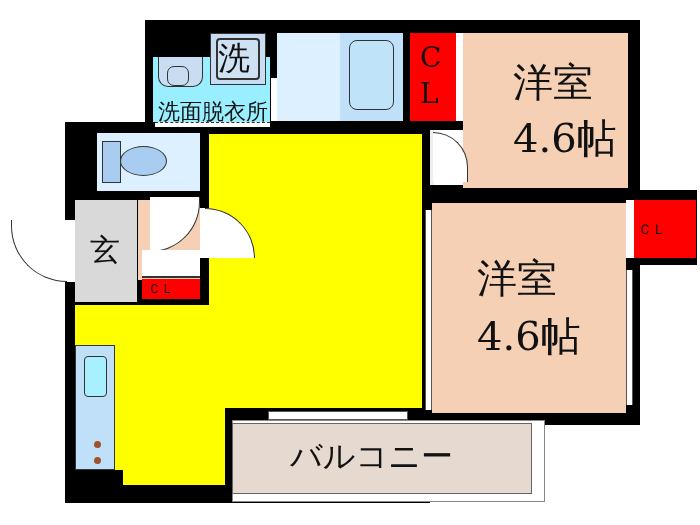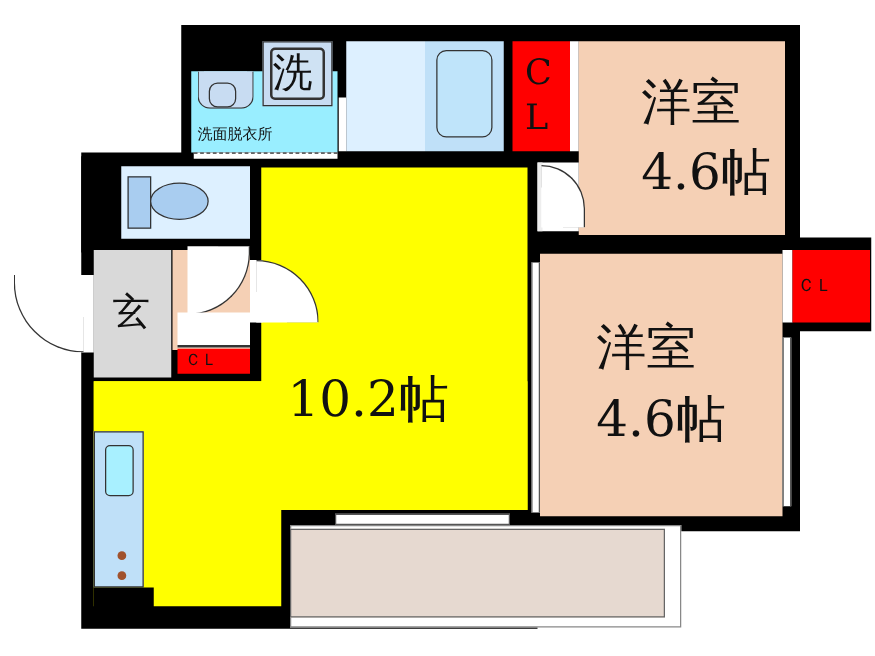--- a/index.html
+++ b/index.html
@@ -20,21 +20,21 @@
   <div class="abs wall" style="left:65px;top:125px;width:365px;height:378px;"></div>
   <div class="abs wall" style="left:420px;top:125px;width:220px;height:300px;"></div>
   <div class="abs wall" style="left:625px;top:190px;width:72px;height:75px;"></div>
 
   <div class="abs" style="left:153px;top:57px;width:117px;height:65px;background:#99eeff;"></div>
   <div class="abs" style="left:158px;top:57px;width:45px;height:30px;background:#c8dcf2;border:1px solid #333;border-top:none;border-radius:0 0 10px 10px;"></div>
   <div class="abs" style="left:167px;top:66px;width:22px;height:20px;border:1.5px solid #333;border-radius:7px;background:#c8dcf2;"></div>
   <div class="abs" style="left:210px;top:33px;width:56px;height:52px;background:#c8dcf2;border:1px solid #333;"></div>
   <div class="abs" style="left:216px;top:38px;width:44px;height:42px;border:2px solid #333;border-radius:4px;background:#cfe2f3;"></div>
   <div class="txt" style="left:218px;top:42px;font-size:32px;">洗</div>
-  <div class="txt" style="left:158px;top:101px;font-size:12px;">洗面脱衣所</div>
+  <div class="txt" style="left:158px;top:101px;font-size:22px;">洗面脱衣所</div>
   <div class="abs" style="left:155px;top:122px;width:115px;height:5px;background:#fff;border-top:1px dashed #333;"></div>
 
   <div class="abs" style="left:277px;top:33px;width:63px;height:88px;background:#ddf0ff;"></div>
   <div class="abs" style="left:340px;top:33px;width:63px;height:88px;background:#bfe0f8;"></div>
   <div class="abs" style="left:349px;top:40px;width:45px;height:70px;border:1.5px solid #333;border-radius:8px;background:#bfe4fa;"></div>
   <div class="abs" style="left:271px;top:78px;width:6px;height:43px;background:#fff;"></div>
 
   <div class="abs cl" style="left:410px;top:33px;width:46px;height:88px;"></div>
   <div class="txt" style="left:420px;top:44px;font-size:28px;">C</div>
   <div class="txt" style="left:420px;top:80px;font-size:28px;">L</div>
@@ -46,21 +46,20 @@
   <div class="abs" style="left:430px;top:130px;width:33px;height:55px;background:#fff;border-left:4px solid #eee;"></div>
   <div class="door-arc" style="left:433px;top:132px;width:35px;height:50px;border-radius:0 50px 0 0;border-left:none;border-bottom:none;"></div>
 
   <div class="abs" style="left:97px;top:133px;width:103px;height:58px;background:#ddf0ff;"></div>
   <div class="abs" style="left:102px;top:141px;width:19px;height:42px;background:#a9cdf0;border:1px solid #333;"></div>
   <div class="abs" style="left:120px;top:146px;width:47px;height:30px;background:#a9cdf0;border:1px solid #333;border-radius:50%;"></div>
 
   <div class="abs" style="left:209px;top:134px;width:213px;height:274px;background:#ffff00;"></div>
   <div class="abs" style="left:75px;top:305px;width:150px;height:180px;background:#ffff00;"></div>
   <div class="abs" style="left:75px;top:305px;width:347px;height:103px;background:#ffff00;"></div>
-  <div class="txt" style="left:230px;top:300px;font-size:40px;">10.2帖</div>
 
   <div class="abs" style="left:75px;top:345px;width:40px;height:125px;background:#bfe0f8;border:1px solid #333;"></div>
   <div class="abs" style="left:84px;top:356px;width:23px;height:41px;background:#a8f0ff;border:1px solid #333;border-radius:4px;"></div>
   <div class="abs" style="left:94px;top:441px;width:7px;height:7px;background:#a0522d;border-radius:50%;"></div>
   <div class="abs" style="left:94px;top:457px;width:7px;height:7px;background:#a0522d;border-radius:50%;"></div>
   <div class="abs wall" style="left:75px;top:470px;width:48px;height:25px;"></div>
 
   <div class="abs" style="left:75px;top:200px;width:62px;height:102px;background:#d9d9d9;"></div>
   <div class="txt" style="left:90px;top:235px;font-size:30px;">玄</div>
   <div class="abs" style="left:65px;top:220px;width:10px;height:62px;background:#fff;"></div>
@@ -80,13 +79,14 @@
   <div class="txt" style="left:477px;top:316px;font-size:40px;">4.6帖</div>
   <div class="abs" style="left:626px;top:270px;width:7px;height:135px;background:#fff;border-left:1px solid #555;border-right:1px solid #555;"></div>
 
   <div class="abs" style="left:626px;top:200px;width:8px;height:58px;background:#fff;"></div>
   <div class="abs cl" style="left:634px;top:200px;width:62px;height:58px;"></div>
   <div class="txt" style="left:638px;top:222px;font-size:14px;">ＣＬ</div>
 
   <div class="abs" style="left:268px;top:411px;width:140px;height:9px;background:#fff;border:1px solid #555;"></div>
   <div class="abs" style="left:232px;top:420px;width:313px;height:82px;background:#fff;border:1px solid #888;"></div>
   <div class="abs" style="left:232px;top:423px;width:300px;height:71px;background:#e6d9d0;border:1px solid #666;"></div>
+  <div class="txt" style="left:290px;top:440px;font-size:32px;">バルコニー</div>
 </div>
 
 </body></html>

